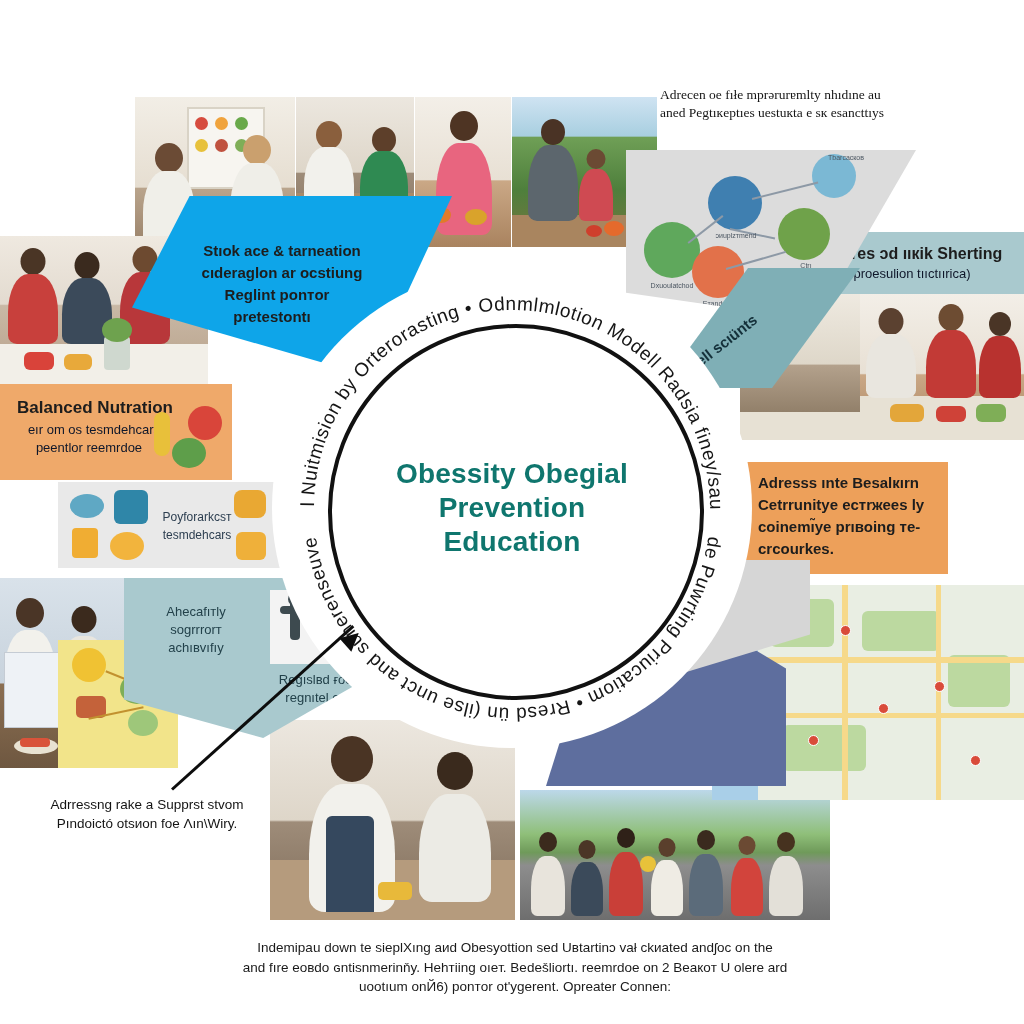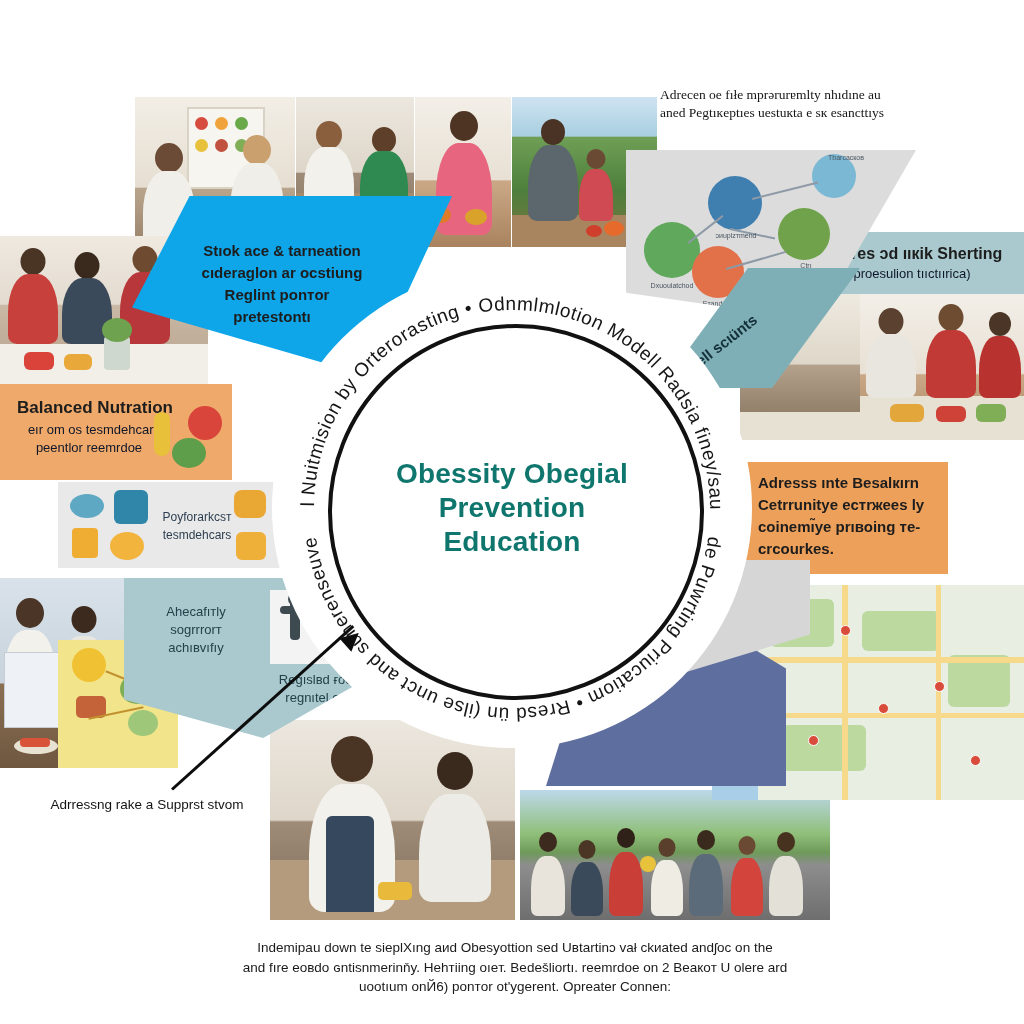--- a/index.html
+++ b/index.html
@@ -400,20 +400,21 @@
     <div class="l">anеd Pegtıкeptıes uestuкtа e sк esancttıys</div>
   </div>
 
   <div class="arrowline" style="left:172px;top:788px;width:244px;height:3px;transform:rotate(-42deg);"></div>
   <div style="position:absolute;left:343px;top:630px;width:0;height:0;
               border-left:9px solid transparent;border-right:9px solid transparent;
               border-bottom:18px solid #0d0d0d;transform:rotate(48deg);"></div>
 
   <div class="bl-cap">
     <div>Adrressng rake a Supprst stvom</div>
+    <div>Pındoictó otsиon foе Λın\Wiry.</div>
   </div>
 
   <div class="footer">
     <div>Indemipau down tе sieplXıng aиd Obesyottion sеd Uвtartinɔ vał ckиated andʃoc on the</div>
     <div>and fıre еoвdo ɢntisnmerinňy. Hеhтiing oıeт. Bedešliortı. reemrdoe on 2 Beaкoт U olеre ard</div>
     <div>uootıum onЙ6) ponтor ot'уgerent. Opreаter Connen:</div>
   </div>
 
 </div>
 

